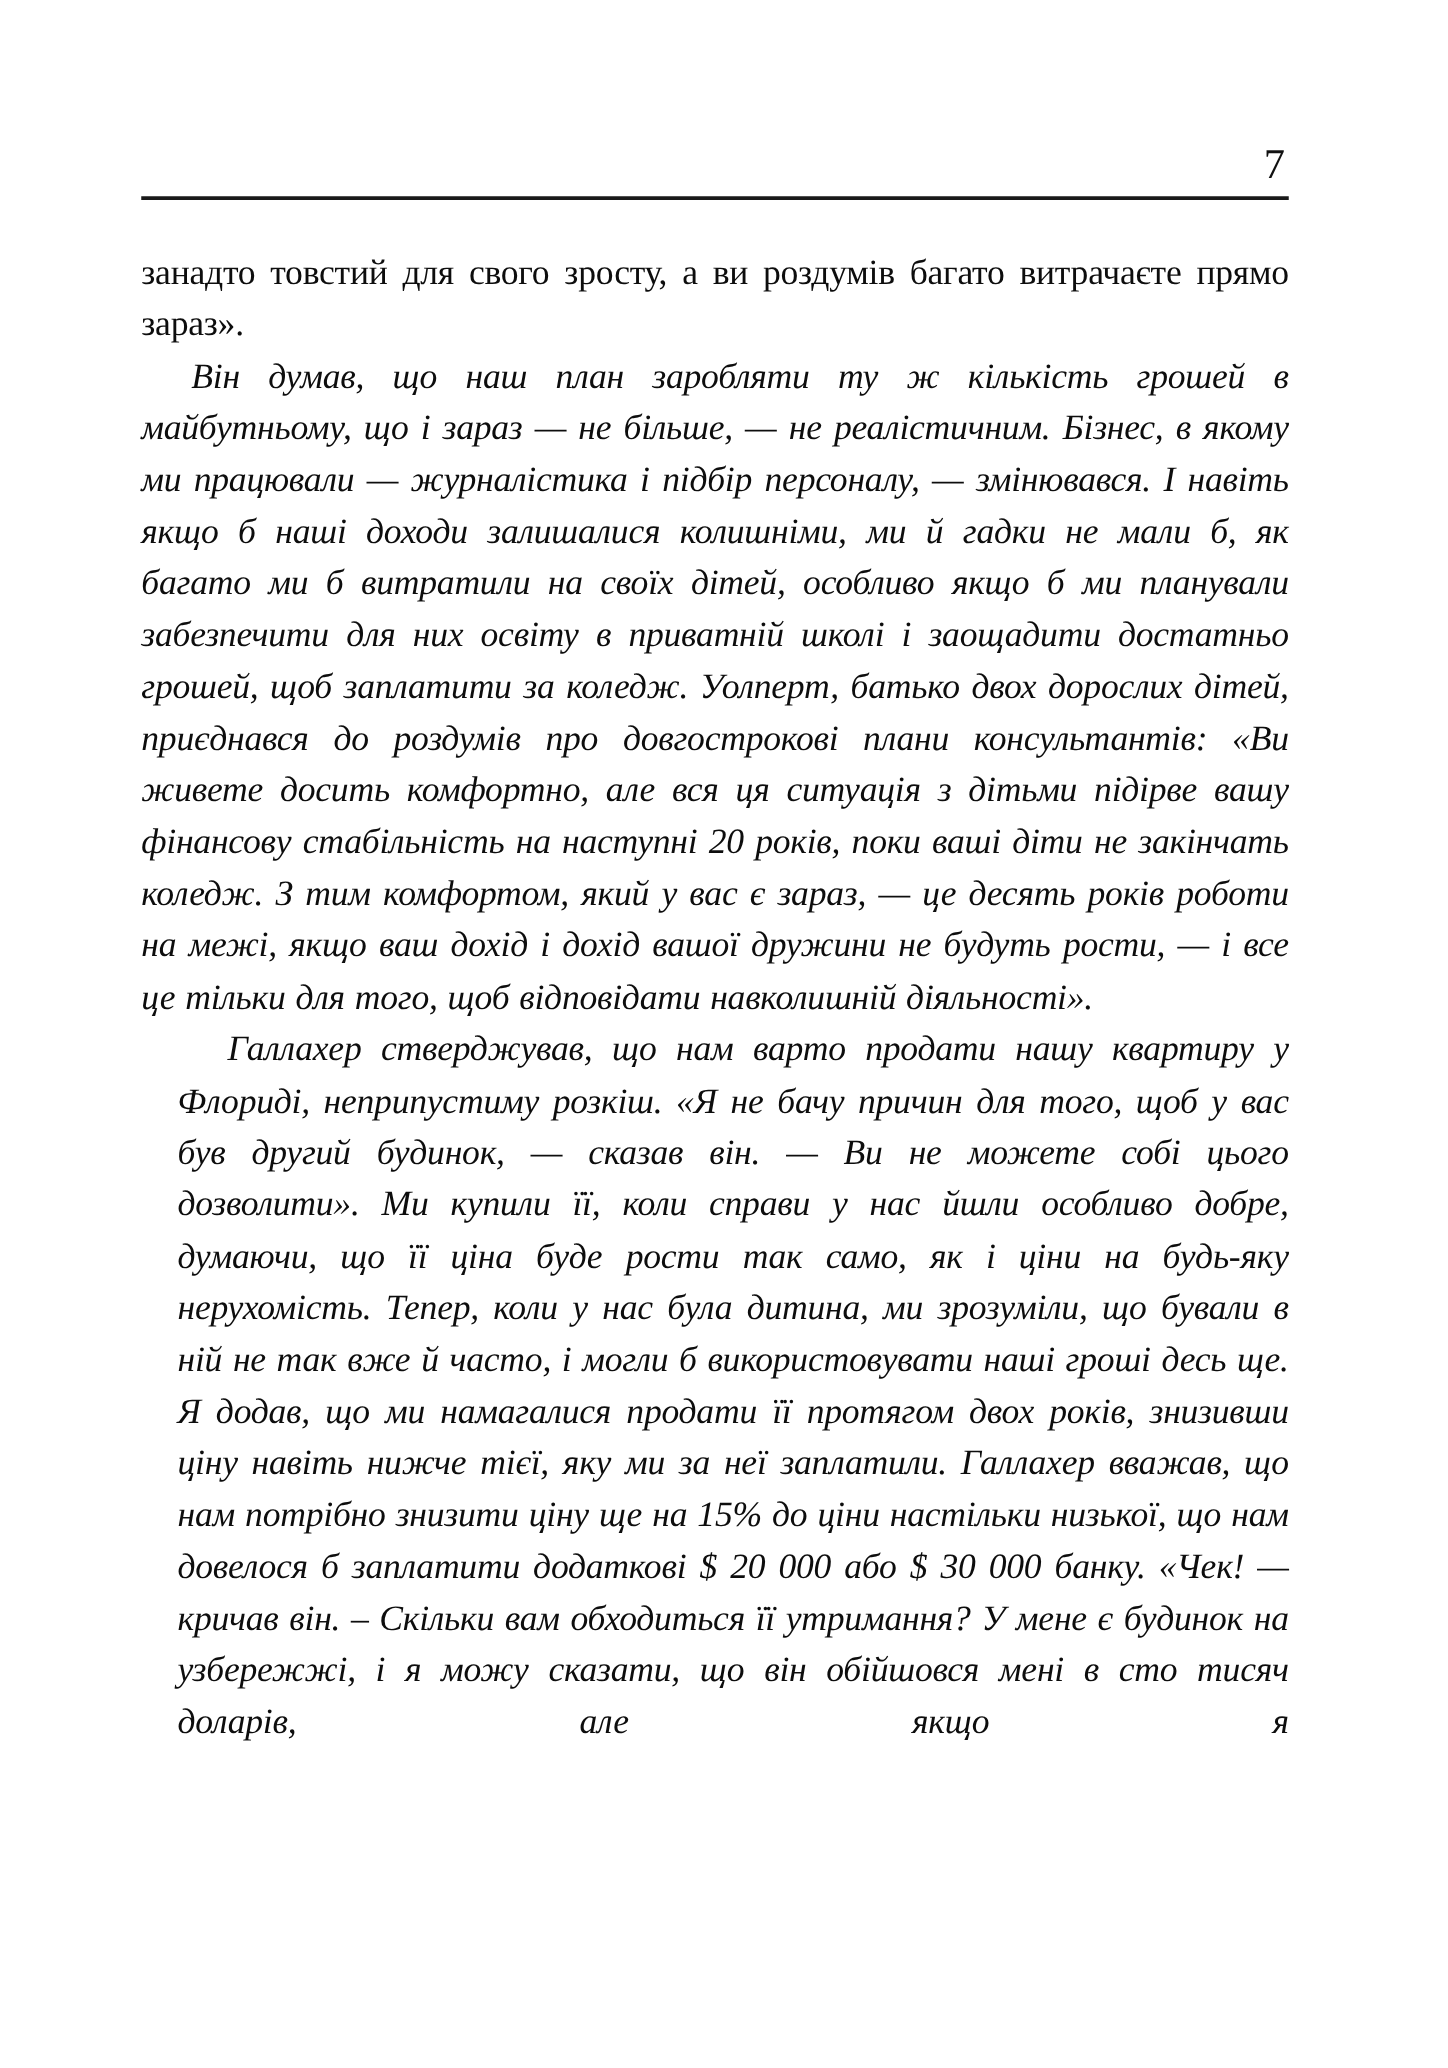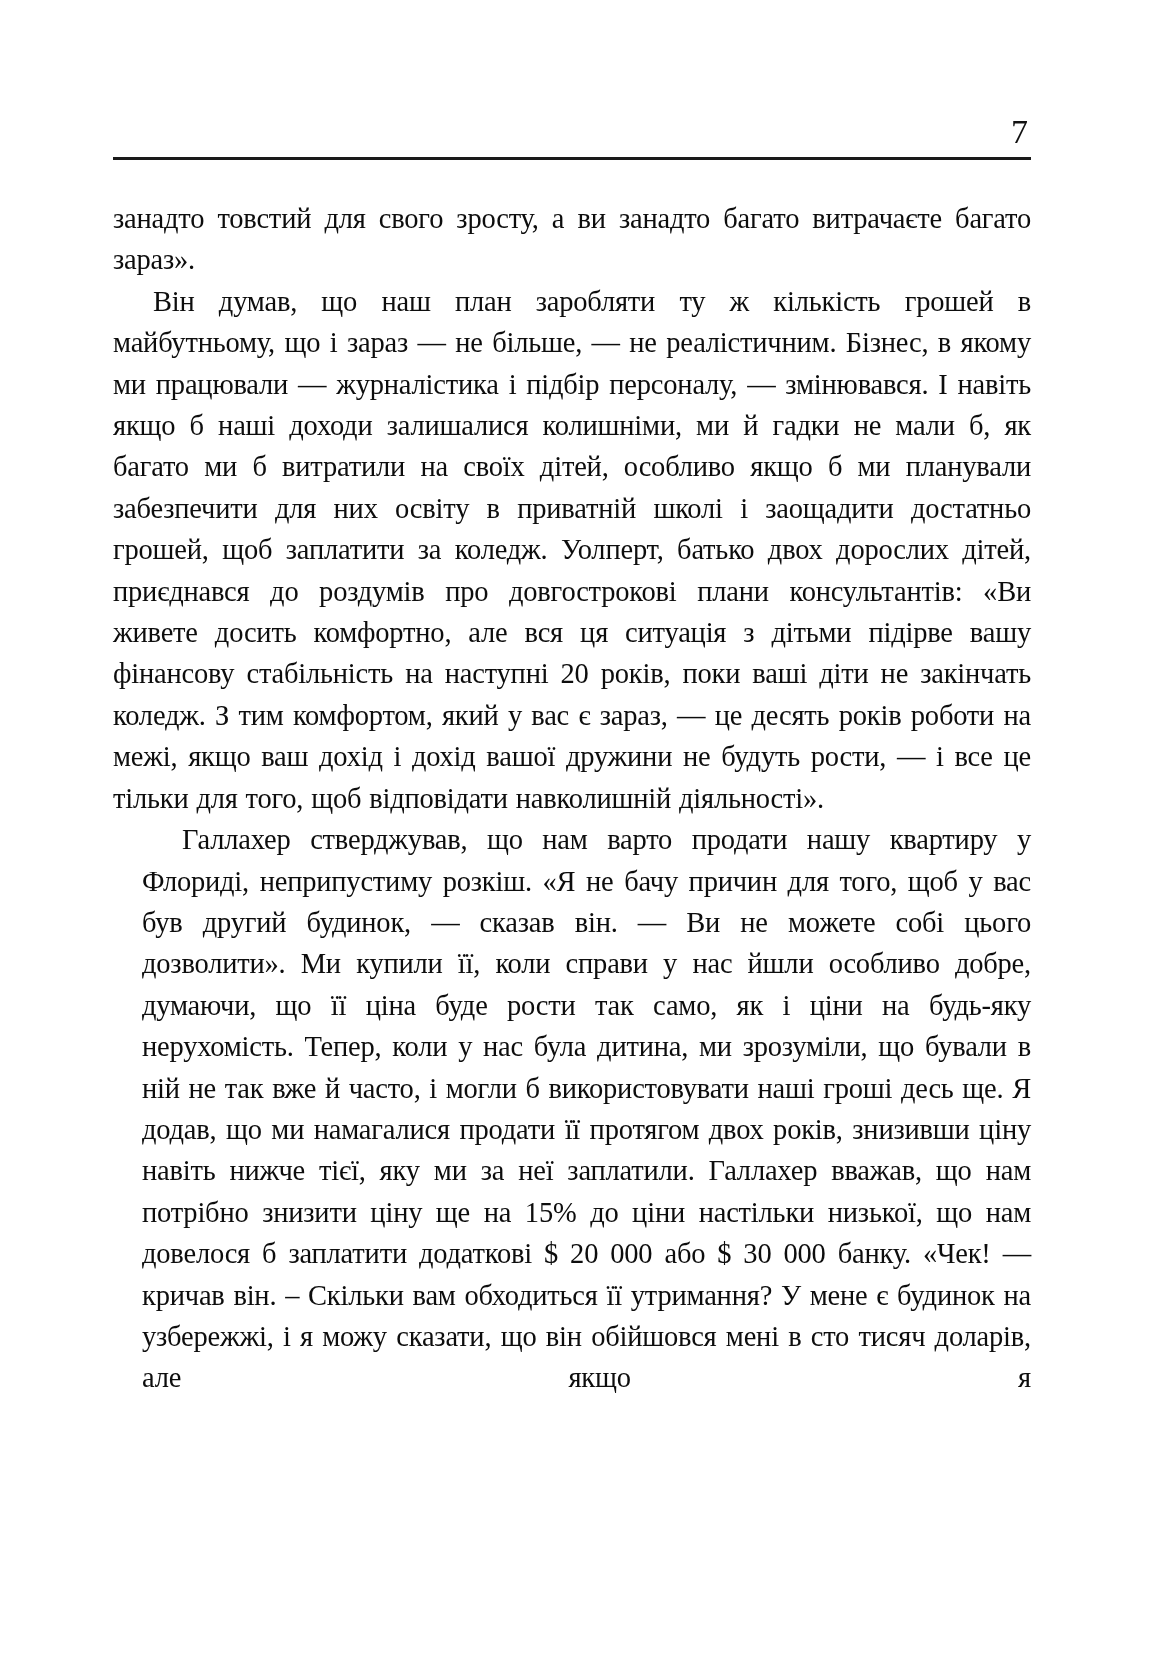--- a/index.html
+++ b/index.html
@@ -42,35 +42,36 @@
     margin: 0;
     padding: 0;
     font-size: 28.5px;
     line-height: 41.4px;
     text-align: justify;
     letter-spacing: -0.2px;
     word-spacing: 1px;
   }
   .para.indent {
     text-indent: 40px;
+    font-style: italic;
   }
   .para.continues {
     
     text-align-last: justify;
     margin-left: 29px;
   }
 </style>
 </head>
 <body>
 
 <div class="book-page">
 
   <div class="page-number">7</div>
 
   <div class="header-rule"></div>
 
   <div class="page-body">
-    <p class="para">занадто товстий для свого зросту, а ви занадто багато витрачаєте багато зараз».</p>
+    <p class="para">занадто товстий для свого зросту, а ви роздумів багато витрачаєте прямо зараз».</p>
     <p class="para indent">Він думав, що наш план заробляти ту ж кількість грошей в майбутньому, що і зараз — не більше, — не реалістичним. Бізнес, в якому ми працювали — журналістика і підбір персоналу, — змінювався. І навіть якщо б наші доходи залишалися колишніми, ми й гадки не мали б, як багато ми б витратили на своїх дітей, особливо якщо б ми планували забезпечити для них освіту в приватній школі і заощадити достатньо грошей, щоб заплатити за коледж. Уолперт, батько двох дорослих дітей, приєднався до роздумів про довгострокові плани консультантів: «Ви живете досить комфортно, але вся ця ситуація з дітьми підірве вашу фінансову стабільність на наступні 20 років, поки ваші діти не закінчать коледж. З тим комфортом, який у вас є зараз, — це десять років роботи на межі, якщо ваш дохід і дохід вашої дружини не будуть рости, — і все це тільки для того, щоб відповідати навколишній діяльності».</p>
     <p class="para indent continues">Галлахер стверджував, що нам варто продати нашу квартиру у Флориді, неприпустиму розкіш. «Я не бачу причин для того, щоб у вас був другий будинок, — сказав він. — Ви не можете собі цього дозволити». Ми купили її, коли справи у нас йшли особливо добре, думаючи, що її ціна буде рости так само, як і ціни на будь-яку нерухомість. Тепер, коли у нас була дитина, ми зрозуміли, що бували в ній не так вже й часто, і могли б використовувати наші гроші десь ще. Я додав, що ми намагалися продати її протягом двох років, знизивши ціну навіть нижче тієї, яку ми за неї заплатили. Галлахер вважав, що нам потрібно знизити ціну ще на 15% до ціни настільки низької, що нам довелося б заплатити додаткові $ 20 000 або $ 30 000 банку. «Чек! — кричав він. – Скільки вам обходиться її утримання? У мене є будинок на узбережжі, і я можу сказати, що він обійшовся мені в сто тисяч доларів, але якщо я</p>
   </div>
 
 </div>
 
 </body></html>

